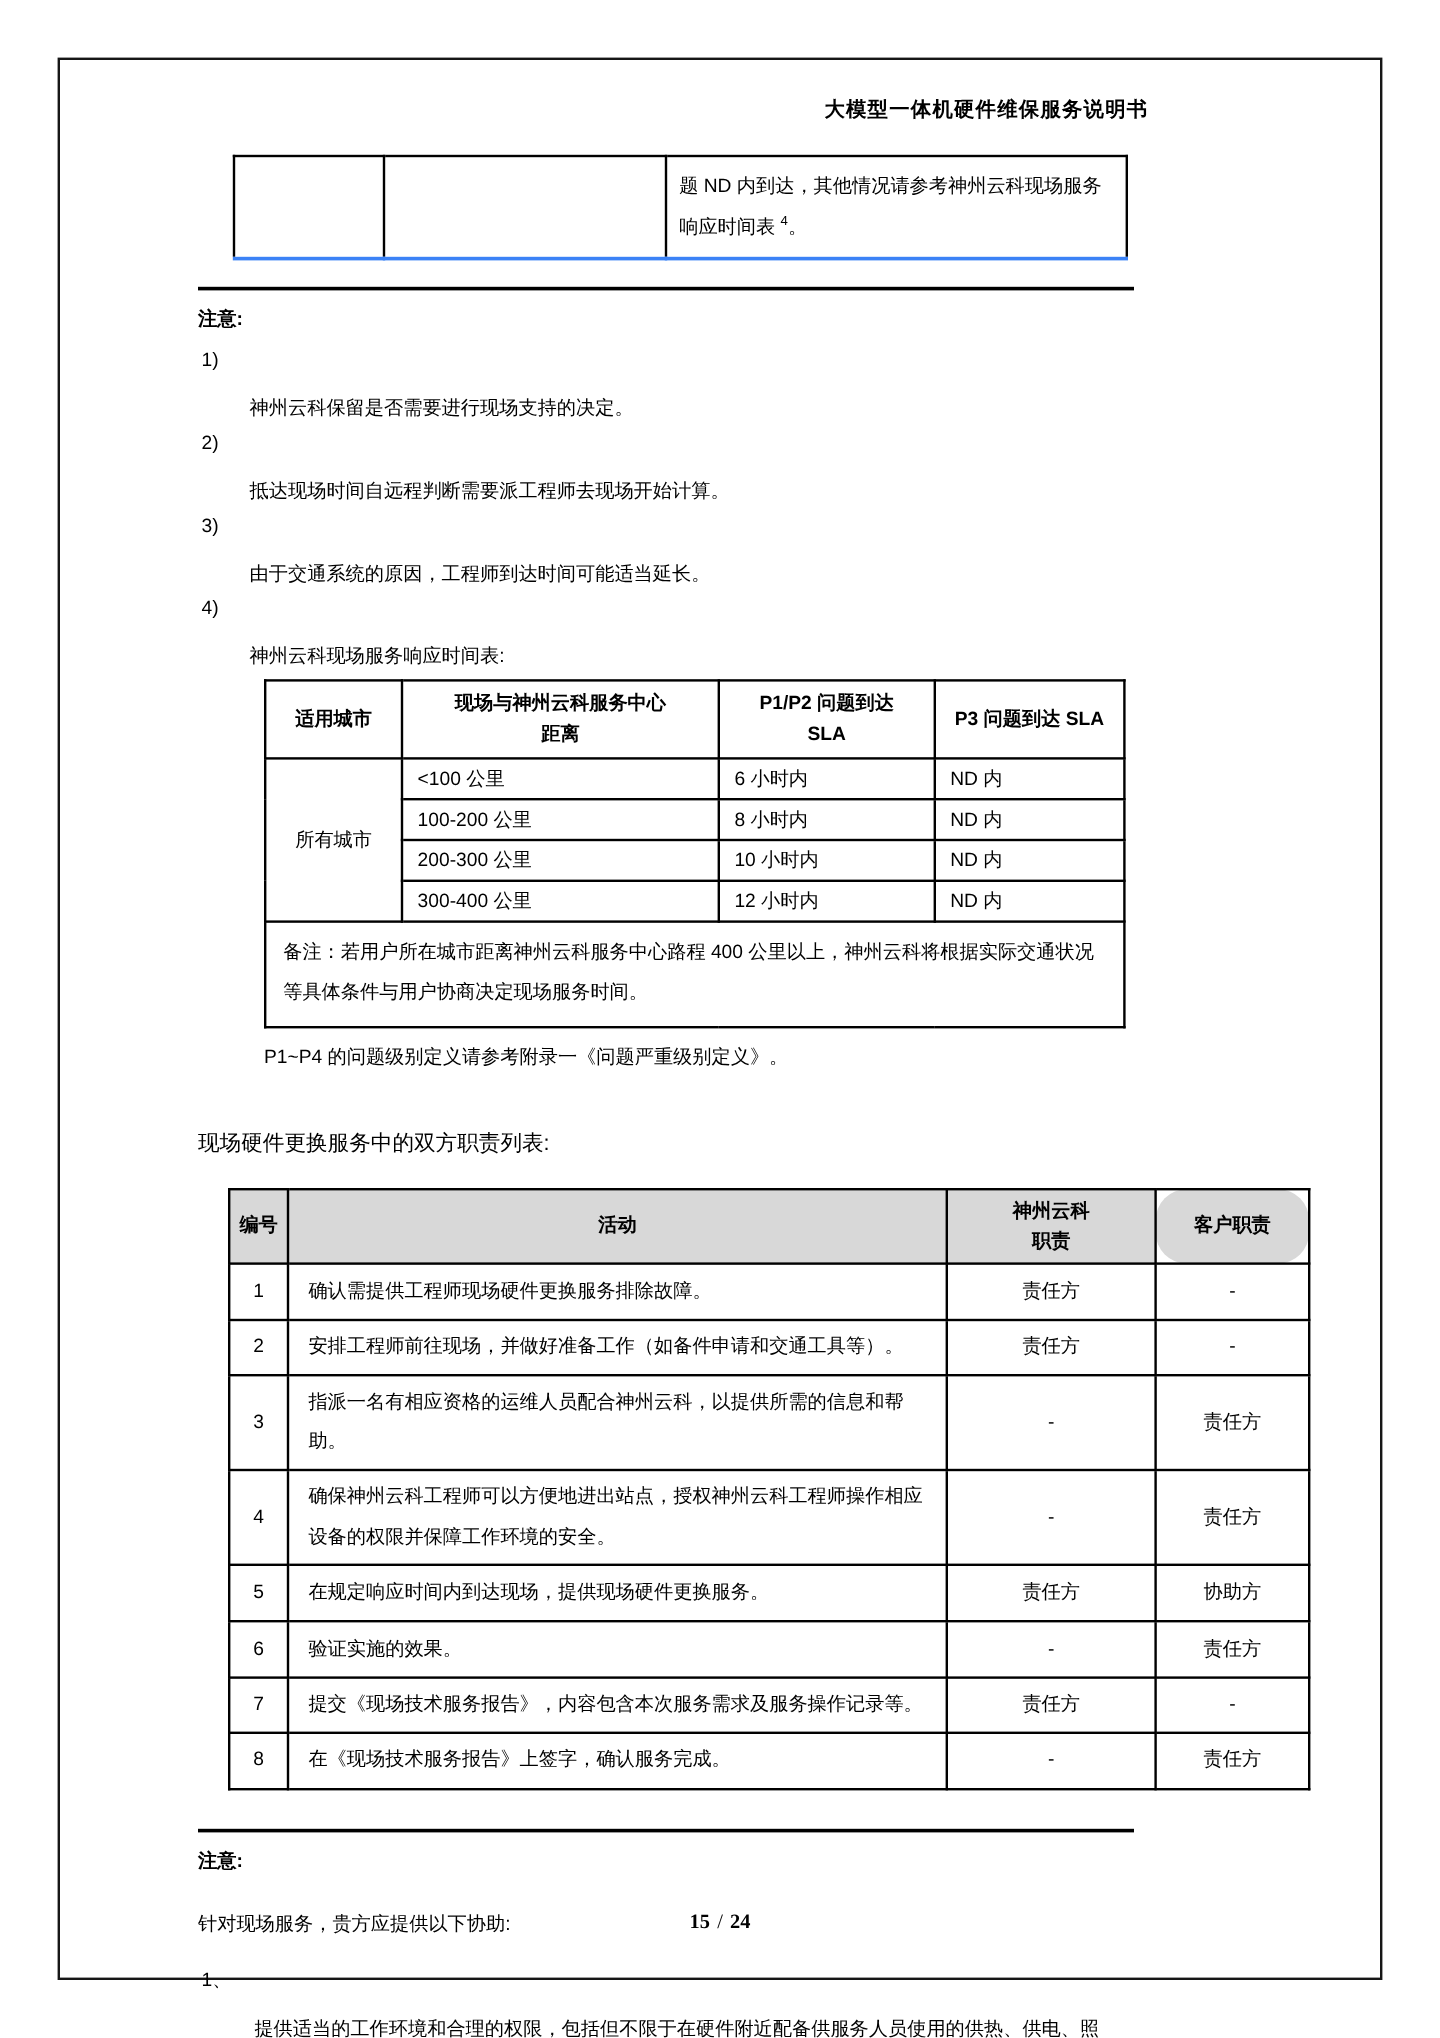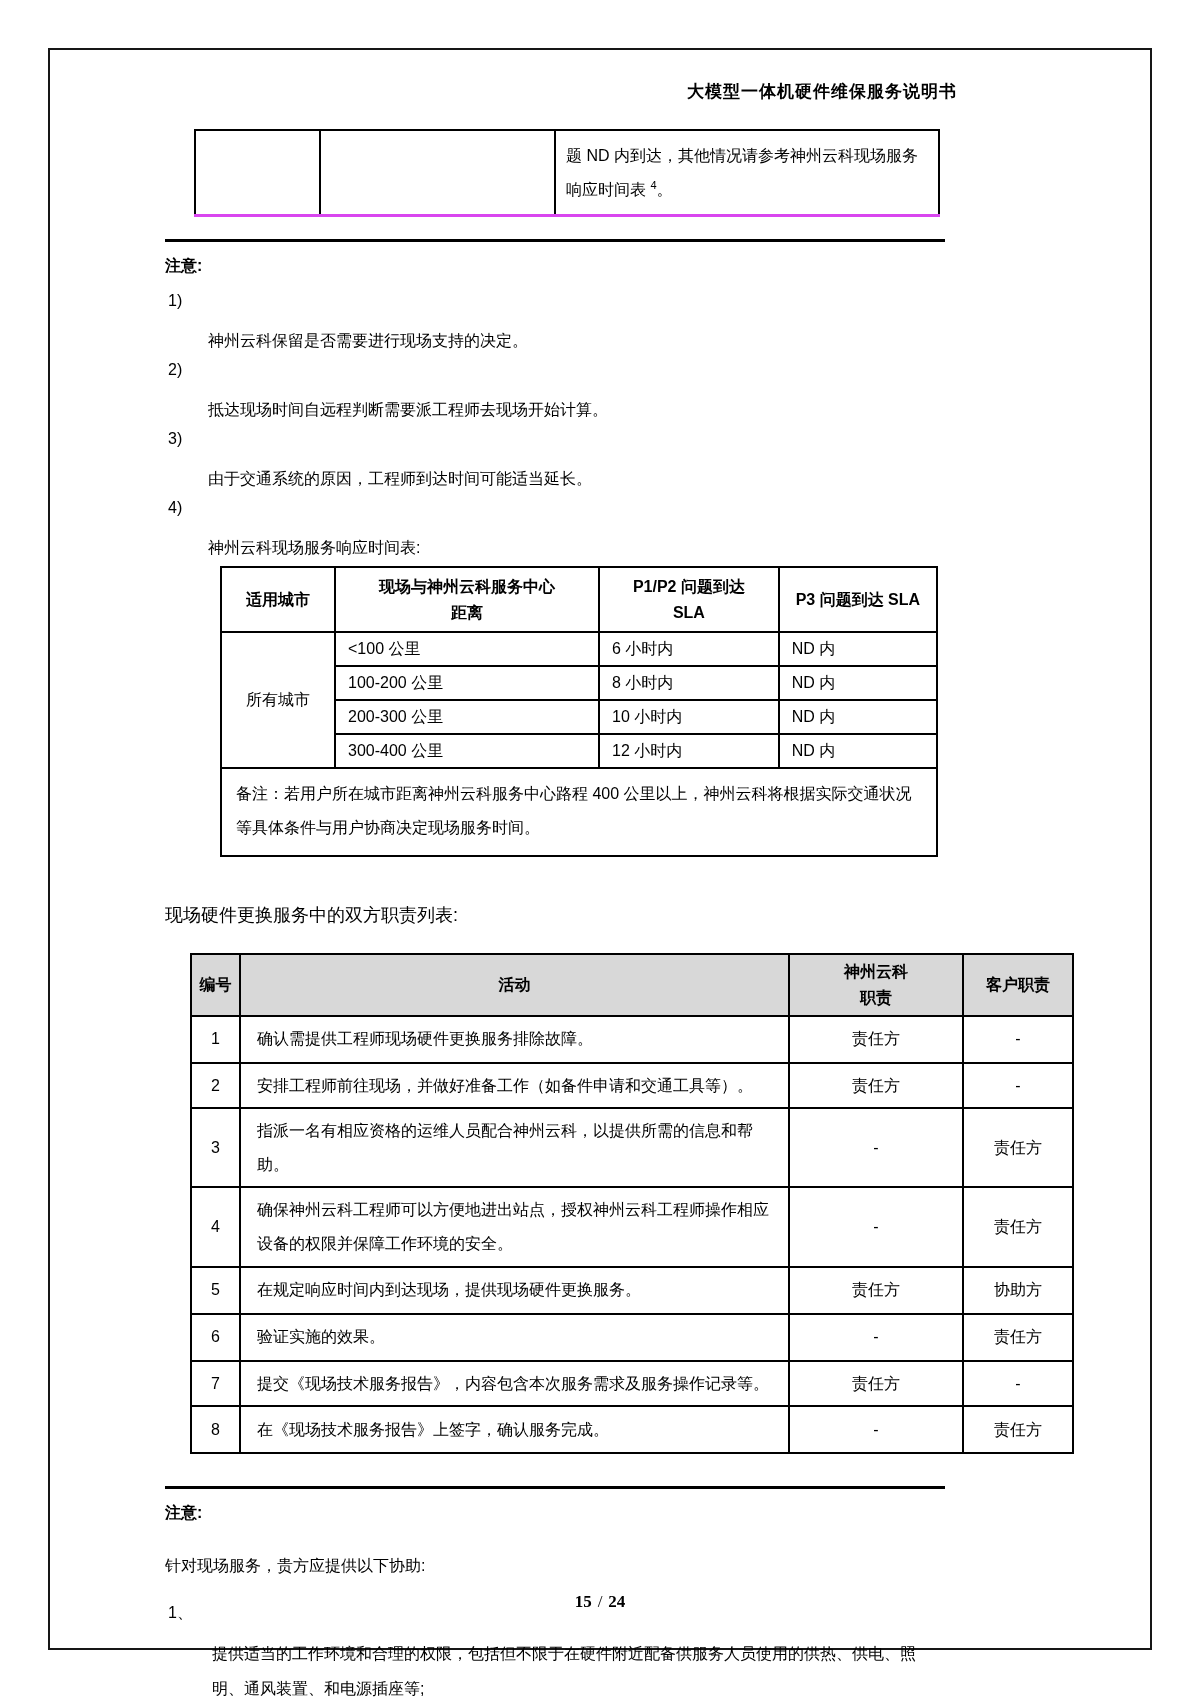--- a/index.html
+++ b/index.html
@@ -28,21 +28,21 @@
     margin: 0 38px 26px 0;
     font-family: "Liberation Serif", "DejaVu Serif", serif;
     font-size: 17px;
     letter-spacing: 1px;
     font-weight: bold;
   }
   
   table { border-collapse: collapse; table-layout: fixed; }
   td, th { border: 2px solid #000; vertical-align: middle; }
   
-  .cont-table { margin-left: 29px; width: 744px; border-bottom: 3px solid #d946ef; }
+  .cont-table { margin-left: 29px; width: 744px; border-bottom: 3px solid #3b82f6; }
   .cont-table td { height: 80px; }
   .cont-table .c1 { width: 125px; }
   .cont-table .c2 { width: 235px; }
   .cont-table .c3 { width: 384px; padding: 8px 10px; line-height: 2.1; text-align: left; }
   .cont-table sup { font-size: 11px; vertical-align: super; }
   
   .rule { width: 780px; height: 3px; background: #000; }
   .rule-top { margin-top: 22px; }
   .rule-bottom { margin-top: 32px; }
   
@@ -70,21 +70,21 @@
   .section-title { margin-top: 46px; font-size: 18px; font-weight: normal; }
   
   .resp-table { margin: 26px 0 0 25px; width: 850px; }
   .resp-table th {
     background: #d8d8d8; font-weight: bold; text-align: center;
     white-space: pre-line; height: 62px; line-height: 1.6; padding: 4px 6px;
   }
   .resp-table .col-no   { width: 49px; }
   .resp-table .col-act  { width: 549px; margin-top: 48px; }
   .resp-table .col-ven  { width: 174px; }
-  .resp-table .col-cus  { width: 110px; }
+  .resp-table .col-cus  { width: 128px; border-radius: 26px; }
   .resp-table td { padding: 5px 8px; line-height: 2.1; }
   .resp-table td.c-no, .resp-table td.c-party { text-align: center; }
   .resp-table td.c-act { text-align: left; padding: 5px 16px; }
   .resp-table tr.single td { height: 47px; }
   
   .intro-line { margin-top: 28px; line-height: 1.75; }
   .bottom-list { margin-top: 16px; }
   .bottom-list .txt { max-width: 730px; line-height: 2.2; }
   .bottom-list .num { width: 44px; flex: 0 0 44px; padding-top: 3px; }
   
@@ -170,20 +170,21 @@
           <td>300-400 公里</td>
           <td>12 小时内</td>
           <td>ND 内</td>
         </tr>
         <tr>
           <td class="note-cell" colspan="4">备注：若用户所在城市距离神州云科服务中心路程 400 公里以上，神州云科将根据实际交通状况等具体条件与用户协商决定现场服务时间。</td>
         </tr>
       </tbody>
     </table>
 
+    <div class="appendix-note">P1~P4 的问题级别定义请参考附录一《问题严重级别定义》。</div>
 
     <div class="section-title">现场硬件更换服务中的双方职责列表:</div>
 
     <table class="resp-table">
       <thead>
         <tr>
           <th class="col-no">编号</th>
           <th class="col-act">活动</th>
           <th class="col-ven">神州云科
 职责</th>

